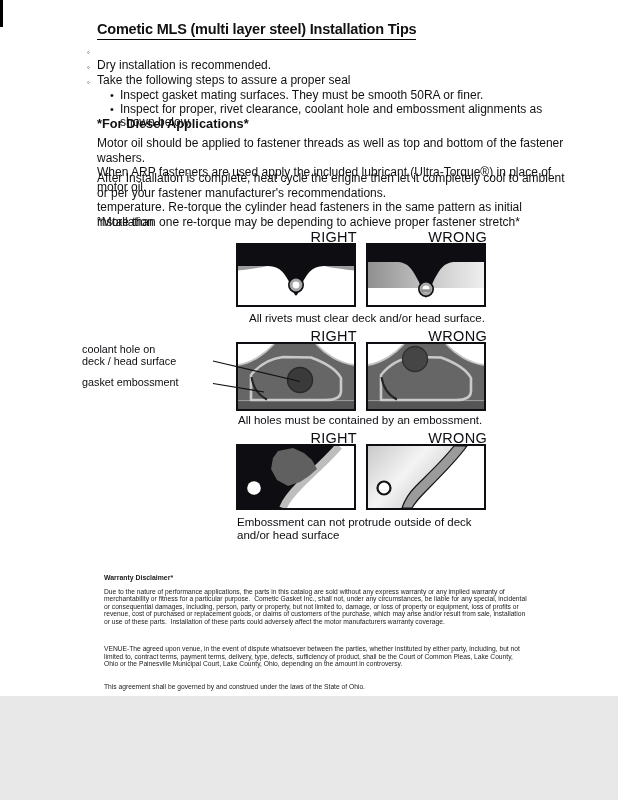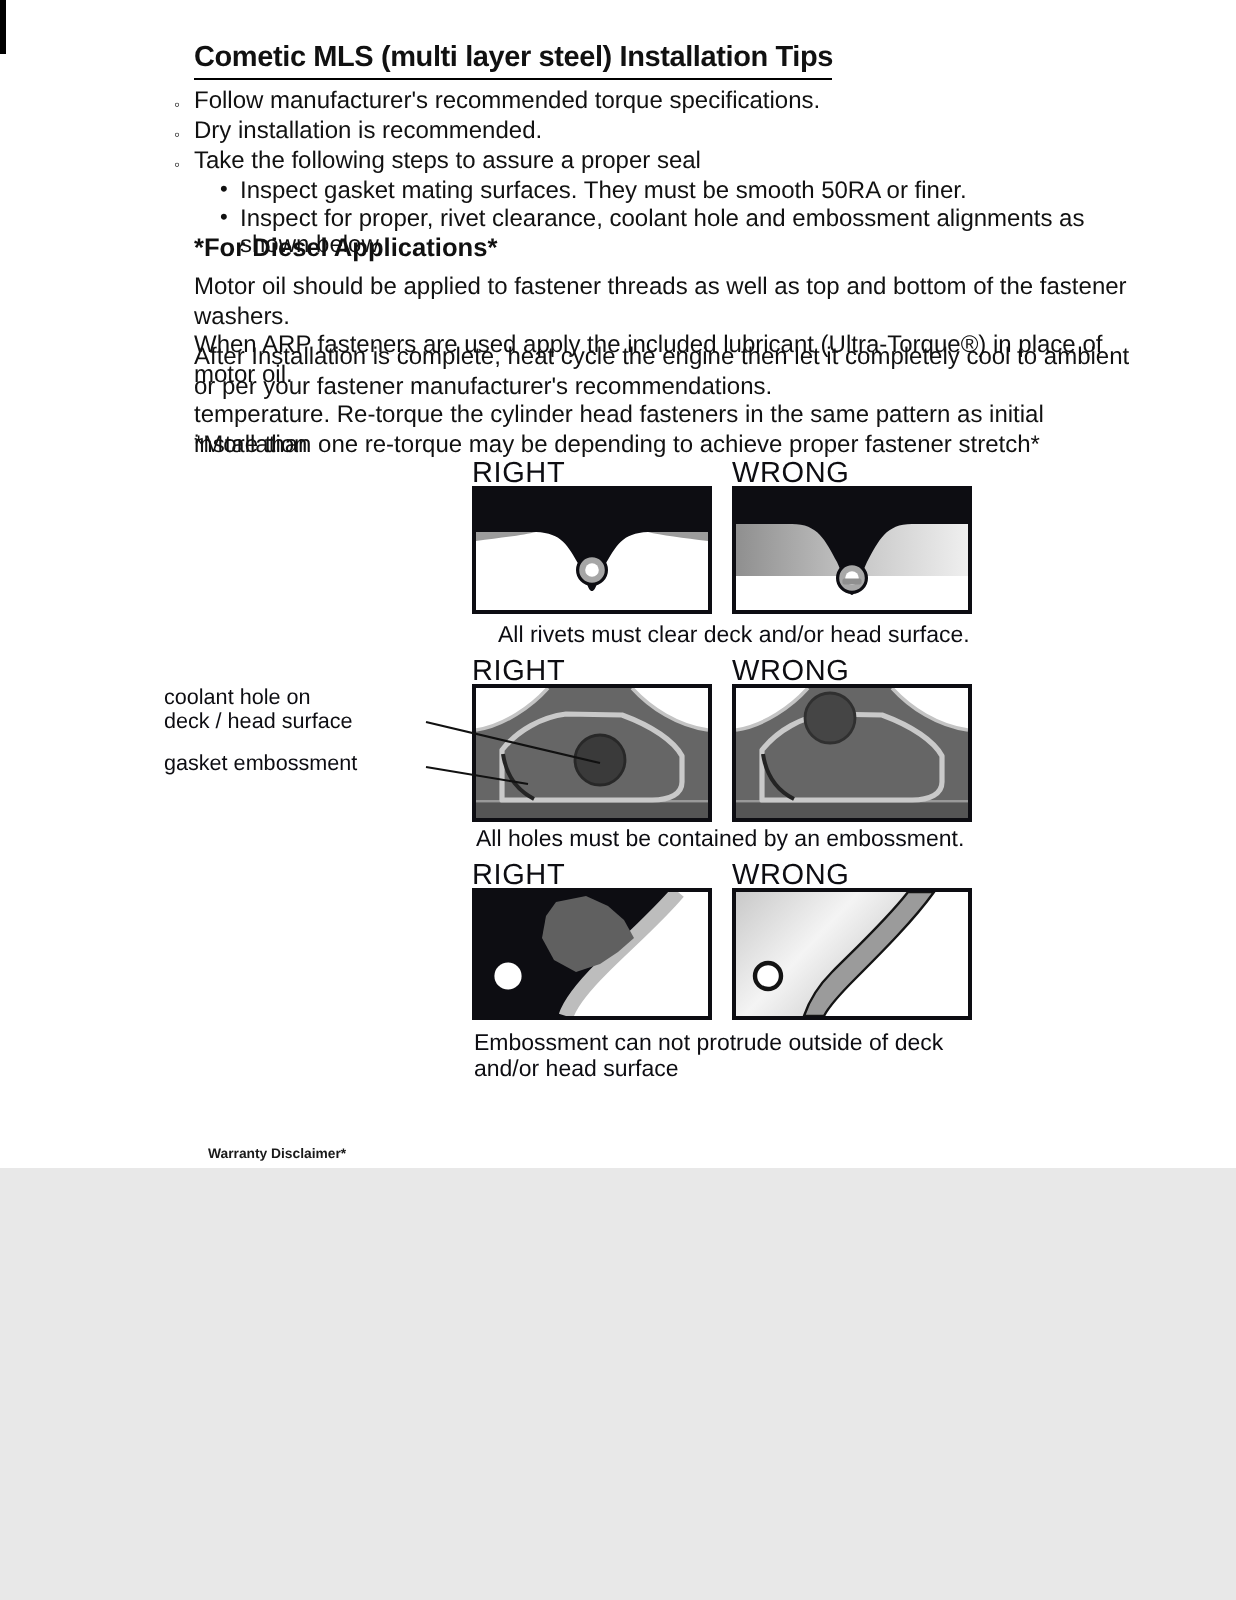--- a/index.html
+++ b/index.html
@@ -1,31 +1,31 @@
 <!DOCTYPE html>
 <html><head>
 <meta charset="utf-8">
 <style>
   html,body{margin:0;padding:0;background:#e8e8e8;}
-  .page{position:relative;width:618px;height:584px;background:#ffffff;
+  .page{position:relative;width:618px;height:696px;background:#ffffff;
         font-family:"Liberation Sans",sans-serif;color:#111;overflow:hidden;margin:0 auto;}
   .abs{position:absolute;}
   .corner-mark{left:0;top:0;width:3px;height:27px;background:#000;}
   .title{left:97px;top:21px;font-size:14.5px;font-weight:bold;letter-spacing:-0.2px;
          border-bottom:1.7px solid #000;padding-bottom:2px;white-space:nowrap;}
   .bullets{left:87px;top:44px;width:490px;font-size:12px;line-height:13.5px;}
   .b{display:flex;}
   .mk{flex:none;width:10px;}
   .mk.o{font-size:8.5px;padding-top:1.5px;}
   .mk.f{font-size:11px;}
   .sub{margin-left:23px;}
   .h2{left:97px;top:116px;font-size:12.8px;font-weight:bold;}
   .para{left:97px;width:470px;font-size:12px;line-height:14.6px;}
   .p1{top:136px;} .p2{top:171px;} .note{top:215px;}
-  .dlabel{width:121px;text-align:left;font-size:14.5px;letter-spacing:0.3px;color:#0d0d12;}
+  .dlabel{width:121px;text-align:right;font-size:14.5px;letter-spacing:0.3px;color:#0d0d12;}
   .panel{border:2.5px solid #0d0d12;background:#fff;line-height:0;}
   .cap{font-size:11.5px;line-height:13px;color:#0d0d12;}
   .sidelabel{width:130px;text-align:left;font-size:10.8px;line-height:11.5px;color:#0d0d12;}
   .legal{left:104px;top:574px;width:424px;font-size:6.7px;line-height:7.6px;color:#1a1a1a;}
   .legal h4{margin:0 0 6px 0;font-size:6.9px;}
   .legal p{margin:0 0 4.4px 0;white-space:pre-wrap;}
   .legal p span{display:block;}
   .footer-code{left:389px;top:754px;font-size:14px;letter-spacing:0.3px;color:#4c1d95;}
   svg{display:block;}
 </style>
@@ -34,21 +34,20 @@
 
 <div class="page">
 
   <div class="abs corner-mark"></div>
 
   <div class="abs title">Cometic MLS (multi layer steel) Installation Tips</div>
 
   <div class="abs bullets">
     <div class="b">
       <span class="mk o">◦</span>
-      <span>Follow manufacturer's recommended torque specifications.</span>
     </div>
     <div class="b">
       <span class="mk o">◦</span>
       <span>Dry installation is recommended.</span>
     </div>
     <div class="b">
       <span class="mk o">◦</span>
       <span>Take the following steps to assure a proper seal</span>
     </div>
     <div class="b sub">

